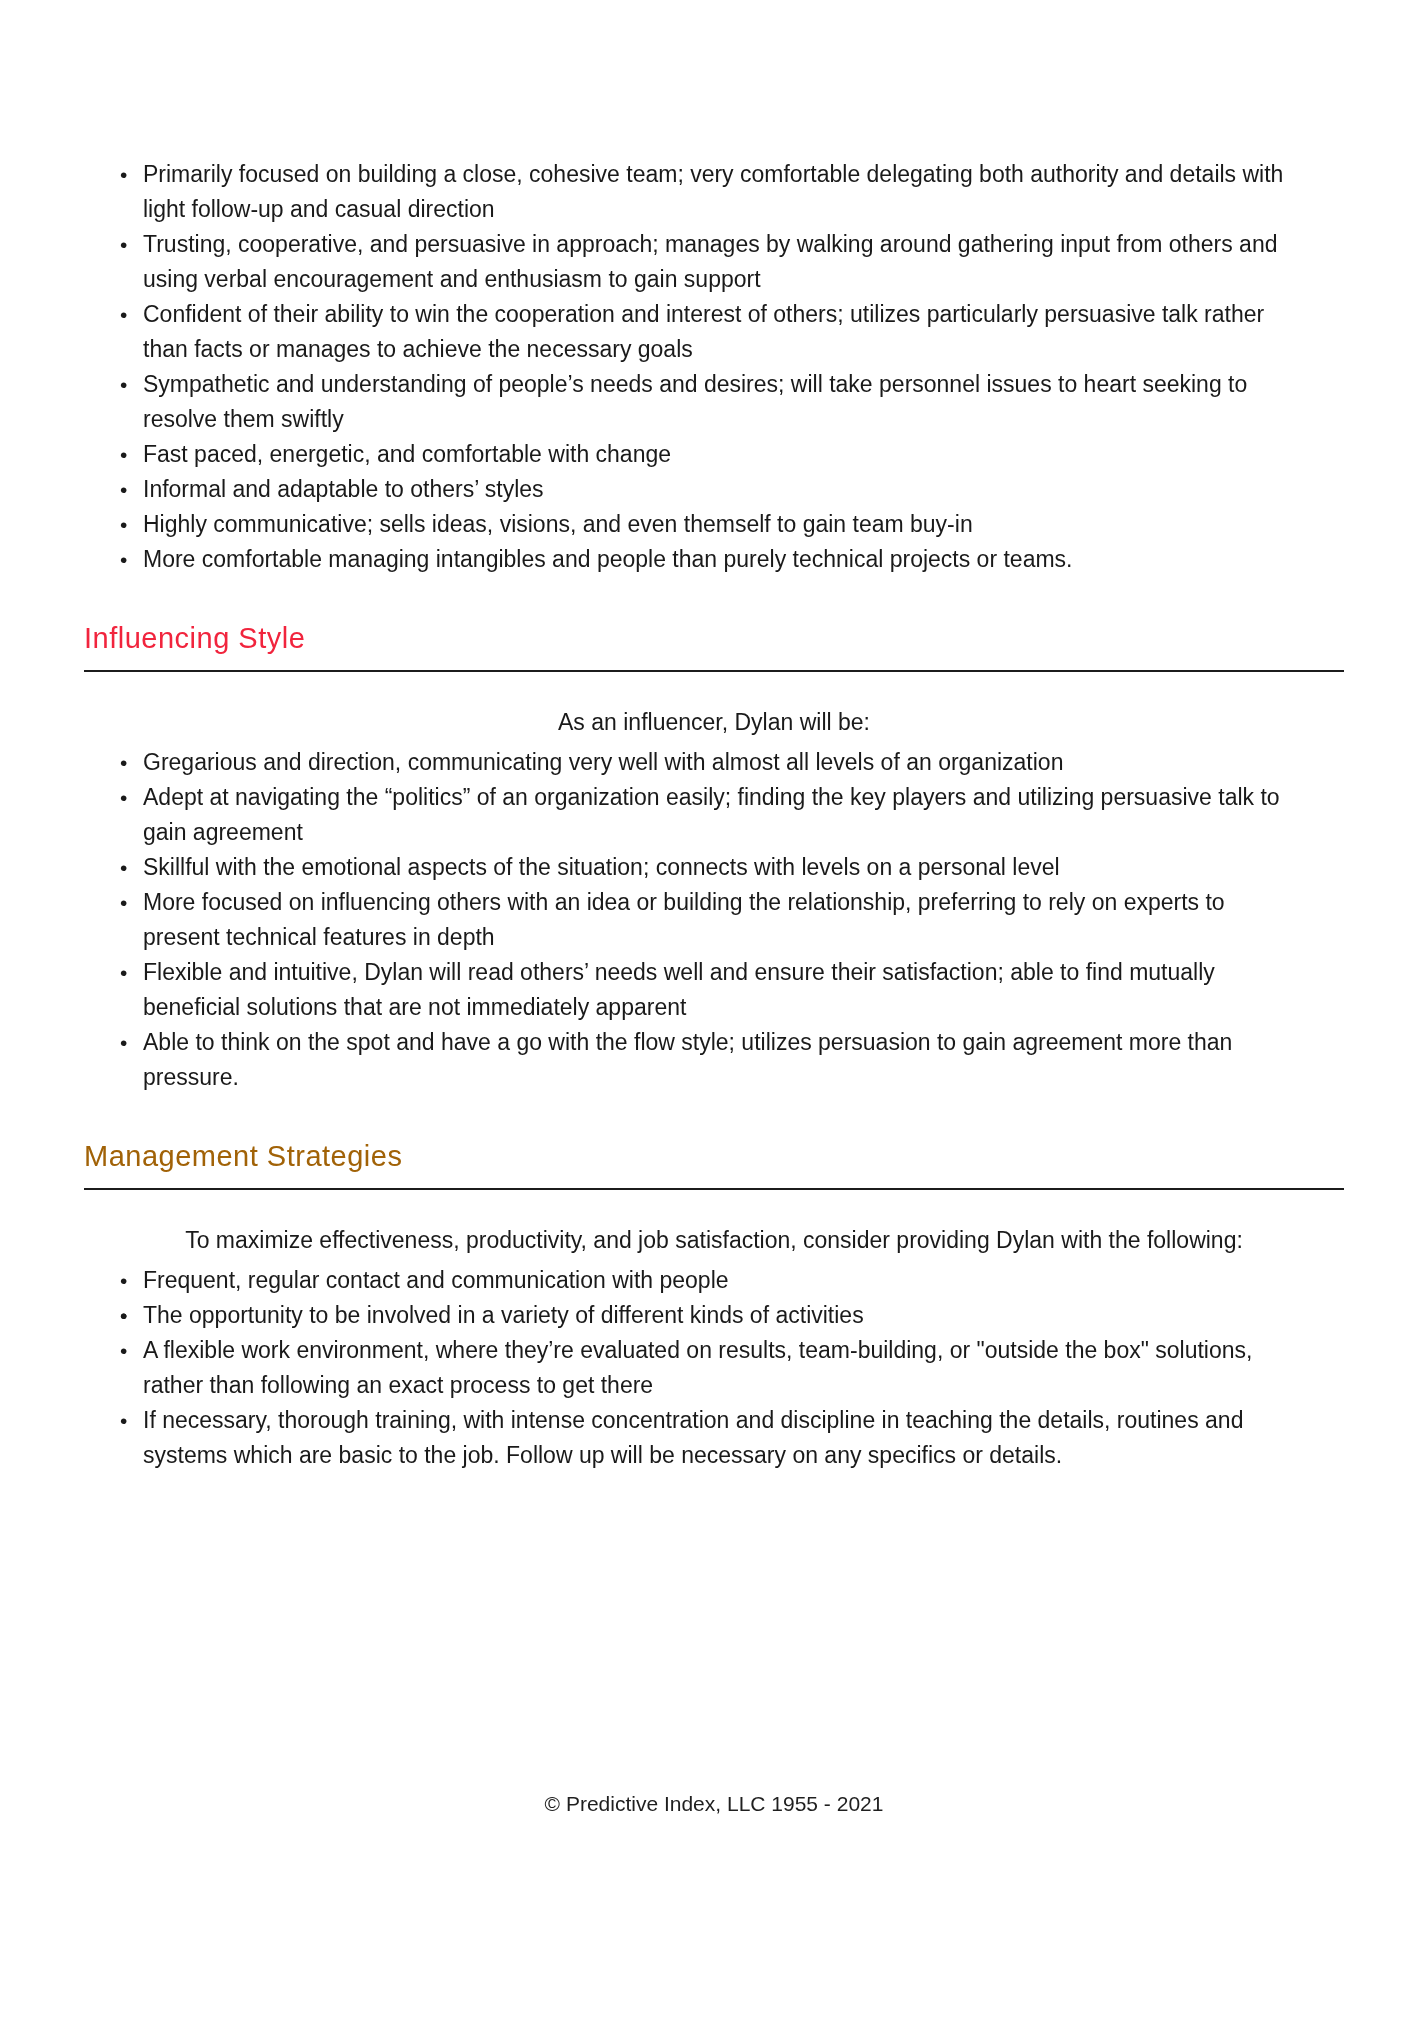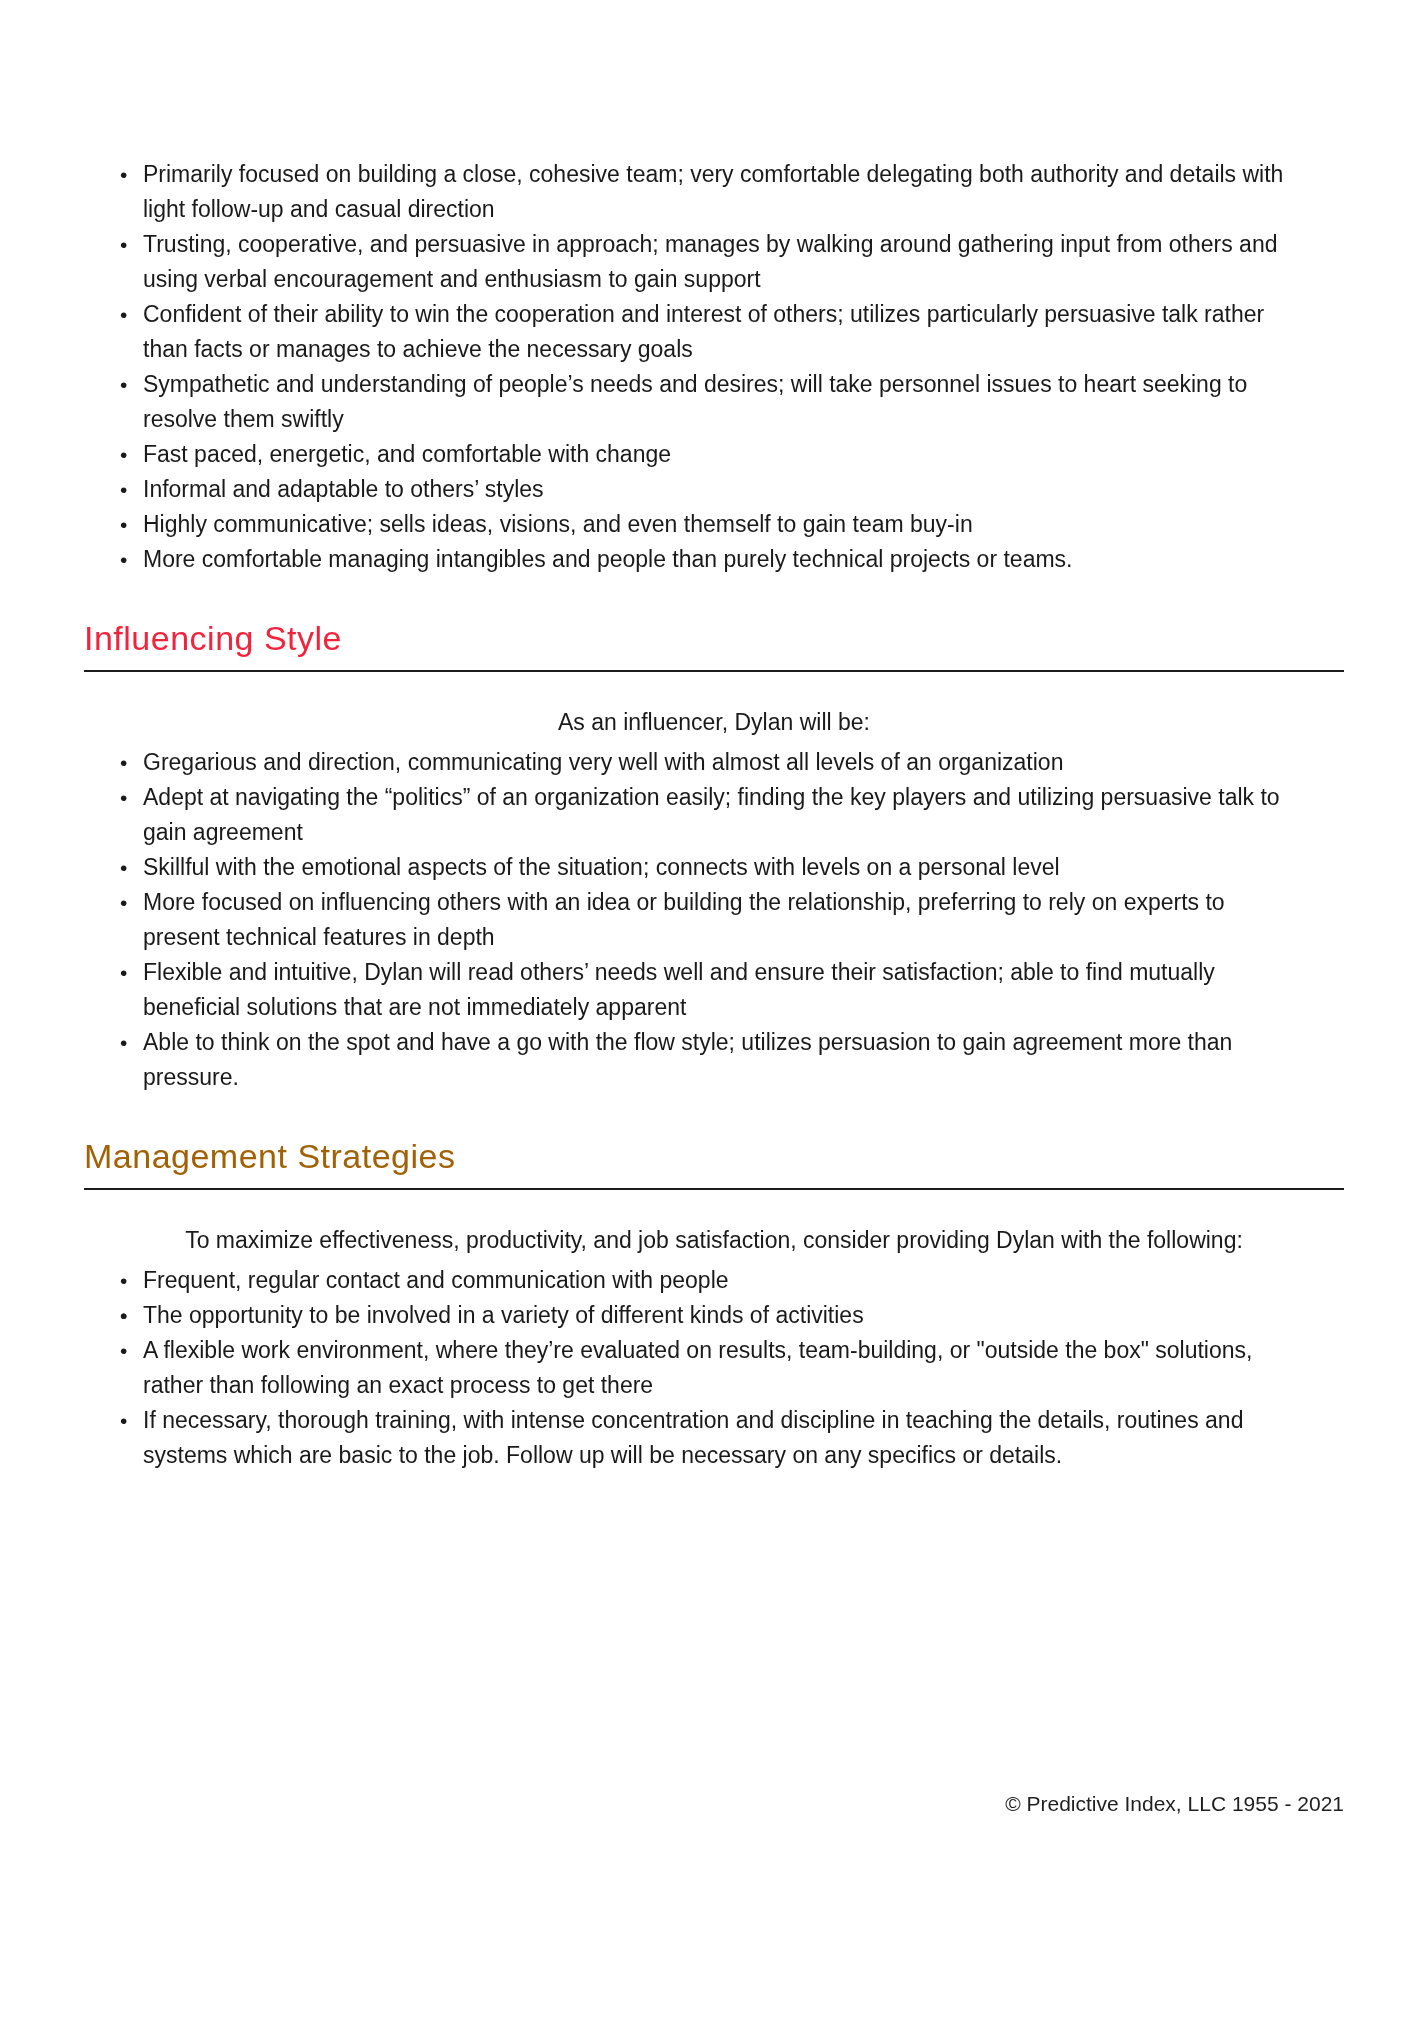--- a/index.html
+++ b/index.html
@@ -33,42 +33,42 @@
     position: absolute;
     left: 36px;
     top: 0;
     font-size: 21px;
   }
   .li-text {
     white-space: pre-line;
   }
   h2.section-title {
     margin: 40px 0 0 0;
-    font-size: 34px;
+    font-size: 29px;
     line-height: 42px;
     font-weight: 400;
     letter-spacing: 0.5px;
     color: #f1243d;
   }
   .rule {
     height: 0;
     border: none;
     border-top: 2px solid #1c1c1c;
     margin: 11px 0 0 0;
   }
   p.intro {
     margin: 33px 0 0 0;
     text-align: center;
   }
   ul.bullets.after-intro {
     margin-top: 5px;
   }
   .footer {
     margin-top: 317px;
-    text-align: right;
+    text-align: center;
     font-size: 21px;
     line-height: 28px;
     color: #1f1f1f;
   }
 </style>
 </head>
 <body>
 
 <div class="content">
 

